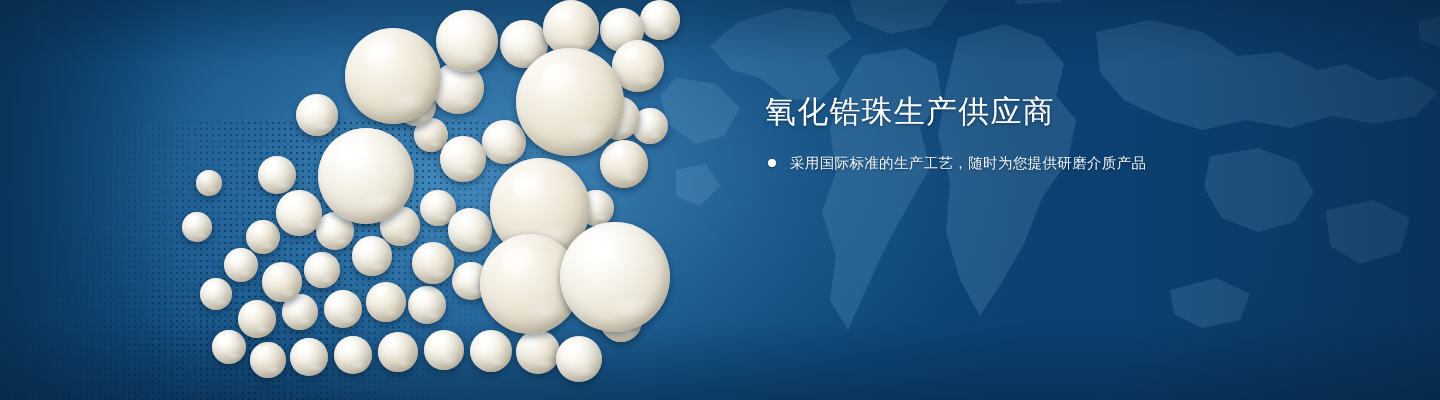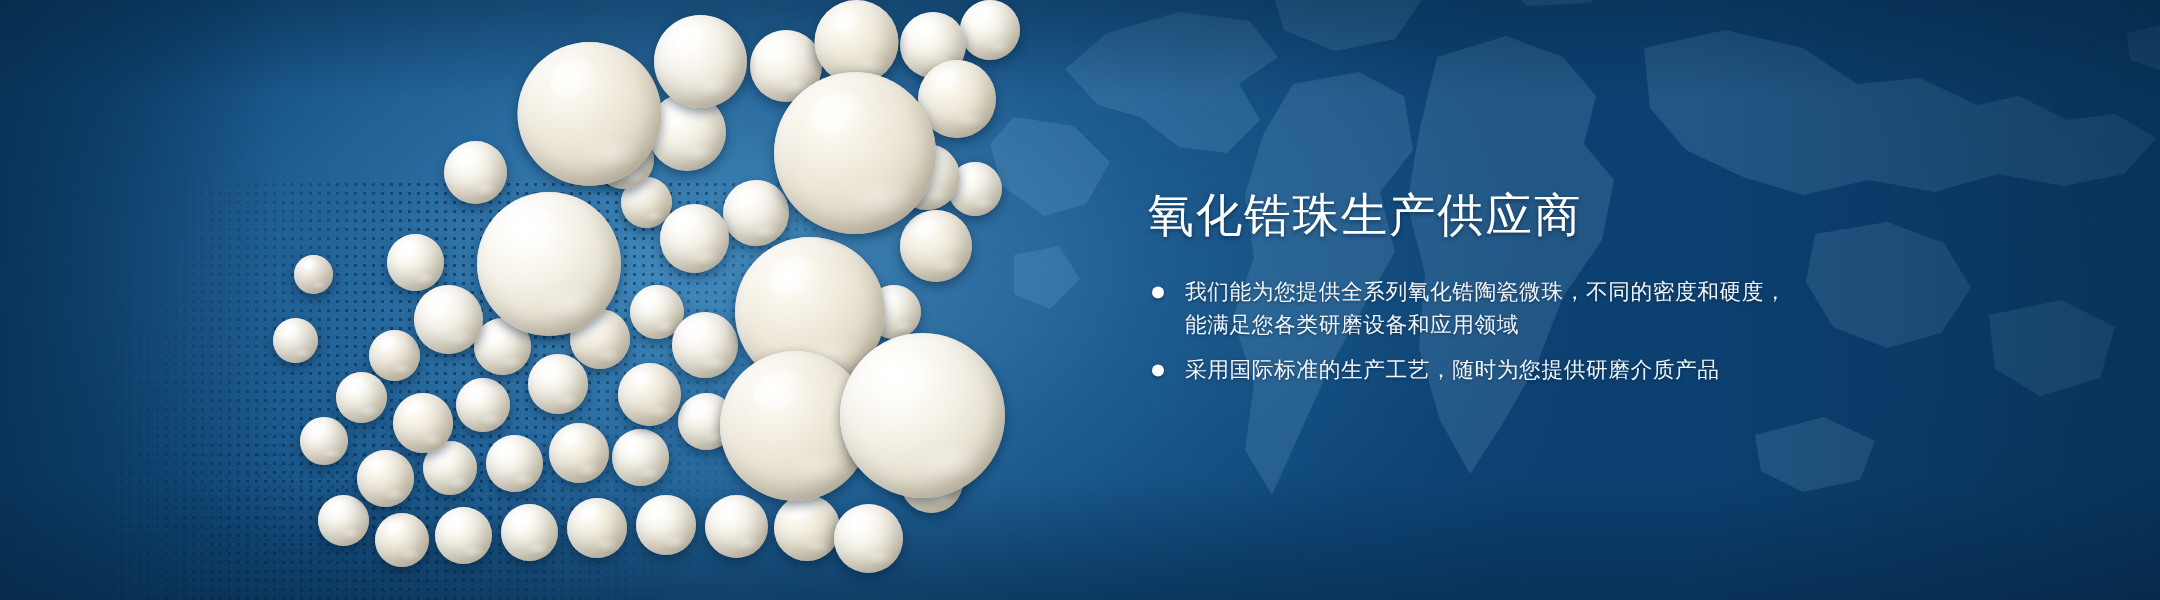--- a/index.html
+++ b/index.html
@@ -89,21 +89,21 @@
     width:42%; height:24%;
     border-radius:50%;
     background:radial-gradient(ellipse at 50% 50%, rgba(255,255,255,.34) 0%, rgba(255,255,255,0) 72%);
   }
   .bead.warm{
     background:
       radial-gradient(circle at 34% 27%, #fffefa 0%, #f8f4ea 20%, #ece6d6 46%, #d9d2bf 72%, #bdb5a0 100%);
   }
 
   
-  .copy{ position:absolute; left:765px; top:124px; width:620px; }
+  .copy{ position:absolute; left:765px; top:92px; width:620px; }
   .headline{
     margin:0;
     font-size:31px;
     line-height:40px;
     letter-spacing:1.2px;
     color:#ffffff;
     font-weight:500;
     text-shadow:0 1px 3px rgba(2,22,44,.55);
   }
   .bullets{ margin:20px 0 0 0; padding:0; list-style:none; }
@@ -211,23 +211,18 @@
       <div class="bead warm" style="left: 196px; top: 170px; width: 26px; height: 26px; z-index: 26;"></div>
     </div>
 
   <div class="bg-vignette"></div>
 
   <div class="copy">
     <h1 class="headline">氧化锆珠生产供应商</h1>
     <ul class="bullets" id="bullets">
         <li class="bullet">
           <span class="dot"></span>
-          <span class="bullet-line">我们能为您提供全系列氧化锆陶瓷微珠，不同的密度和硬度，</span>
-          <span class="bullet-line">能满足您各类研磨设备和应用领域</span>
-        </li>
-        <li class="bullet">
-          <span class="dot"></span>
           <span class="bullet-line">采用国际标准的生产工艺，随时为您提供研磨介质产品</span>
         </li>
       </ul>
   </div>
 
 </div>
 
 </body></html>

